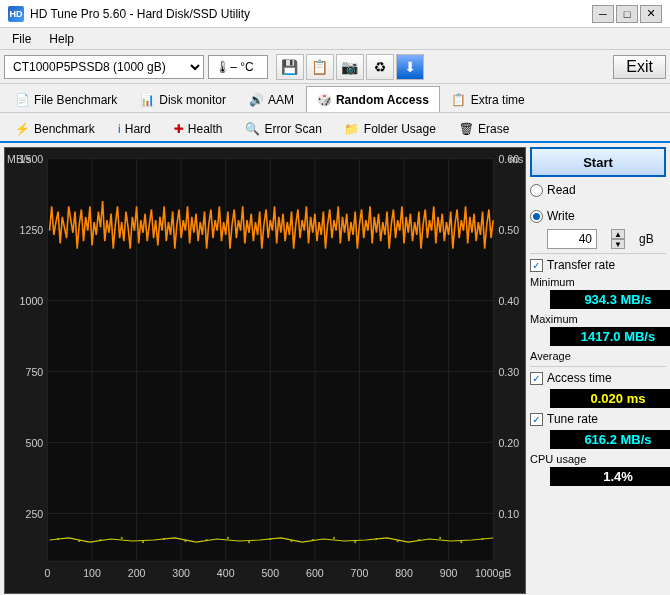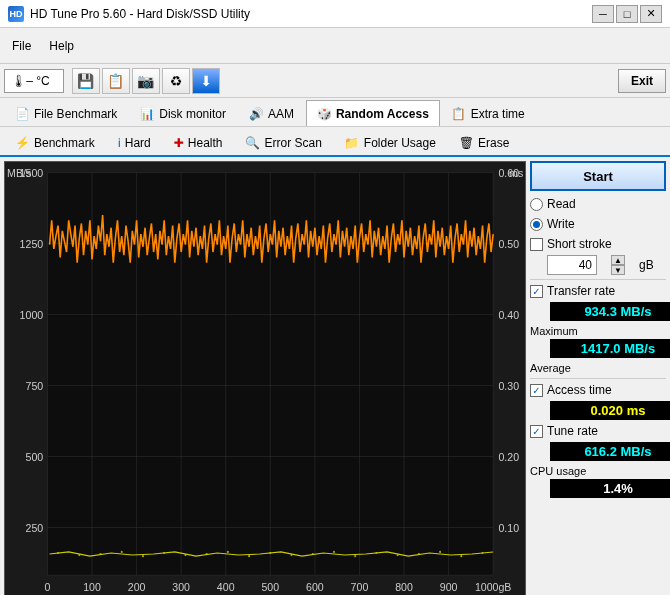--- a/index.html
+++ b/index.html
@@ -6,50 +6,50 @@
     body { font-family: 'Segoe UI', Tahoma, sans-serif; font-size: 12px; background: #f0f0f0; width: 670px; height: 595px; overflow: hidden; }
     
     
     .title-bar { background: #fff; border-bottom: 1px solid #ccc; display: flex; align-items: center; justify-content: space-between; padding: 4px 8px; height: 28px; }
     .title-bar-left { display: flex; align-items: center; gap: 6px; font-size: 12px; font-weight: normal; color: #000; }
     .title-bar-icon { width: 16px; height: 16px; background: linear-gradient(135deg, #2060c0, #40a0ff); border-radius: 2px; display: flex; align-items: center; justify-content: center; color: white; font-size: 9px; font-weight: bold; }
     .title-bar-controls { display: flex; gap: 2px; }
     .title-btn { width: 22px; height: 18px; border: 1px solid #999; background: #e0e0e0; cursor: pointer; font-size: 11px; display: flex; align-items: center; justify-content: center; }
 
     
-    .menu-bar { background: #f0f0f0; border-bottom: 1px solid #ccc; display: flex; padding: 0 4px; height: 36px; align-items: center; gap: 2px; }
+    .menu-bar { background: #f0f0f0; border-bottom: 1px solid #ccc; display: flex; padding: 0 4px; height: 22px; align-items: center; gap: 2px; }
     .menu-item { padding: 2px 8px; cursor: pointer; font-size: 12px; }
 
     
     .toolbar { background: #f0f0f0; border-bottom: 1px solid #ccc; display: flex; align-items: center; padding: 3px 4px; gap: 4px; height: 34px; }
     .disk-select { width: 200px; height: 24px; border: 1px solid #999; font-size: 12px; padding: 1px 4px; background: white; }
     .temp-display { border: 1px solid #999; background: white; padding: 1px 6px; height: 24px; display: flex; align-items: center; font-size: 12px; min-width: 60px; }
     .toolbar-icons { display: flex; gap: 2px; margin-left: 4px; }
     .toolbar-icon-btn { width: 28px; height: 26px; border: 1px solid #bbb; background: linear-gradient(to bottom, #fdfdfd, #e8e8e8); display: flex; align-items: center; justify-content: center; cursor: pointer; font-size: 14px; }
-    .exit-btn { margin-left: auto; height: 24px; padding: 0 12px; border: 1px solid #999; background: linear-gradient(to bottom, #fdfdfd, #e0e0e0); cursor: pointer; font-size: 12px; font-weight: bold; }
+    .exit-btn { margin-left: auto; height: 24px; padding: 0 12px; border: 1px solid #999; background: linear-gradient(to bottom, #fdfdfd, #e0e0e0); cursor: pointer; font-size: 16px; }
 
     
     .nav-tabs-1 { background: #f0f0f0; border-bottom: 1px solid #ccc; display: flex; align-items: center; padding: 2px 4px 0; gap: 1px; }
     .nav-tabs-2 { background: #f0f0f0; border-bottom: 2px solid #0078d7; display: flex; align-items: center; padding: 2px 4px 0; gap: 1px; }
     
     .tab { padding: 3px 10px; border: 1px solid transparent; border-bottom: none; cursor: pointer; font-size: 12px; display: flex; align-items: center; gap: 4px; background: #f0f0f0; color: #000; height: 26px; }
     .tab.active { background: white; border-color: #aaa; color: #000; font-weight: bold; }
 
     
     .main-content { display: flex; height: calc(595px - 28px - 22px - 34px - 28px - 28px); background: #f0f0f0; }
 
     
     .chart-container { flex: 1; background: #14b8a6; margin: 4px; border: 1px solid #555; position: relative; overflow: hidden; }
 
     
     .right-panel { width: 140px; padding: 4px 4px 4px 0; display: flex; flex-direction: column; gap: 4px; }
     
     .start-btn { width: 100%; height: 30px; border: 2px solid #0060c0; background: linear-gradient(to bottom, #e8f4ff, #c0d8f8); font-size: 13px; font-weight: bold; cursor: pointer; color: #000; }
 
-    .radio-group { display: flex; flex-direction: column; gap: 6px; padding: 2px 0; }
+    .radio-group { display: flex; flex-direction: column; gap: 12px; padding: 2px 0; }
     .radio-item { display: flex; align-items: center; gap: 4px; font-size: 12px; cursor: pointer; }
     .radio-circle { width: 13px; height: 13px; border-radius: 50%; border: 1px solid #666; background: white; display: flex; align-items: center; justify-content: center; }
     .radio-circle.checked::after { content: ''; width: 7px; height: 7px; border-radius: 50%; background: #0060c0; display: block; }
 
     .checkbox-group { display: flex; flex-direction: column; gap: 3px; }
     .checkbox-item { display: flex; align-items: center; gap: 4px; font-size: 12px; cursor: pointer; }
     .checkbox-box { width: 13px; height: 13px; border: 1px solid #666; background: white; display: flex; align-items: center; justify-content: center; font-size: 10px; }
     .checkbox-box.checked { color: #0060c0; }
 
     .spinbox-row { display: flex; align-items: center; gap: 14px; padding-left: 17px; }
@@ -82,20 +82,23 @@
     <button class="title-btn close">✕</button>
   </div>
 </div>
 
 <div class="menu-bar">
   <span class="menu-item">File</span>
   <span class="menu-item">Help</span>
 </div>
 
 <div class="toolbar">
+  <select class="disk-select">
+    <option>CT1000P5PSSD8 (1000 gB)</option>
+  </select>
   <div class="temp-display">
     <span>🌡</span>
     <span>– °C</span>
   </div>
   <div class="toolbar-icons">
     <button class="toolbar-icon-btn">💾</button>
     <button class="toolbar-icon-btn">📋</button>
     <button class="toolbar-icon-btn">📷</button>
     <button class="toolbar-icon-btn">♻</button>
     <button class="toolbar-icon-btn" style="background:linear-gradient(to bottom,#80b0ff,#0060d0);color:white;">⬇</button>
@@ -282,46 +285,41 @@
       <label class="radio-item">
         <div class="radio-circle"></div>
         <span>Read</span>
       </label>
       <label class="radio-item">
         <div class="radio-circle checked"></div>
         <span>Write</span>
       </label>
     </div>
 
-    <div class="checkbox-group">
-      <label class="checkbox-item">
-        <div class="checkbox-box"></div>
-        <span>Short stroke</span>
-      </label>
-    </div>
 
     <div class="spinbox-row">
       <input class="spinbox" type="text" value="40" style="">
       <div class="spinbox-btns">
         <button class="spinbox-btn">▲</button>
         <button class="spinbox-btn">▼</button>
       </div>
       <span class="gB-label">gB</span>
     </div>
 
     <div class="divider"></div>
 
     <div class="checkbox-group">
       <label class="checkbox-item">
         <div class="checkbox-box checked">✓</div>
         <span>Transfer rate</span>
       </label>
     </div>
 
     <div class="stat-section">
+      <span class="stat-label">Minimum</span>
       <div class="stat-value cyan">934.3 MB/s</div>
     </div>
 
     <div class="stat-section">
       <span class="stat-label">Maximum</span>
       <div class="stat-value cyan">1417.0 MB/s</div>
     </div>
 
     <div class="stat-section">
       <span class="stat-label">Average</span>

